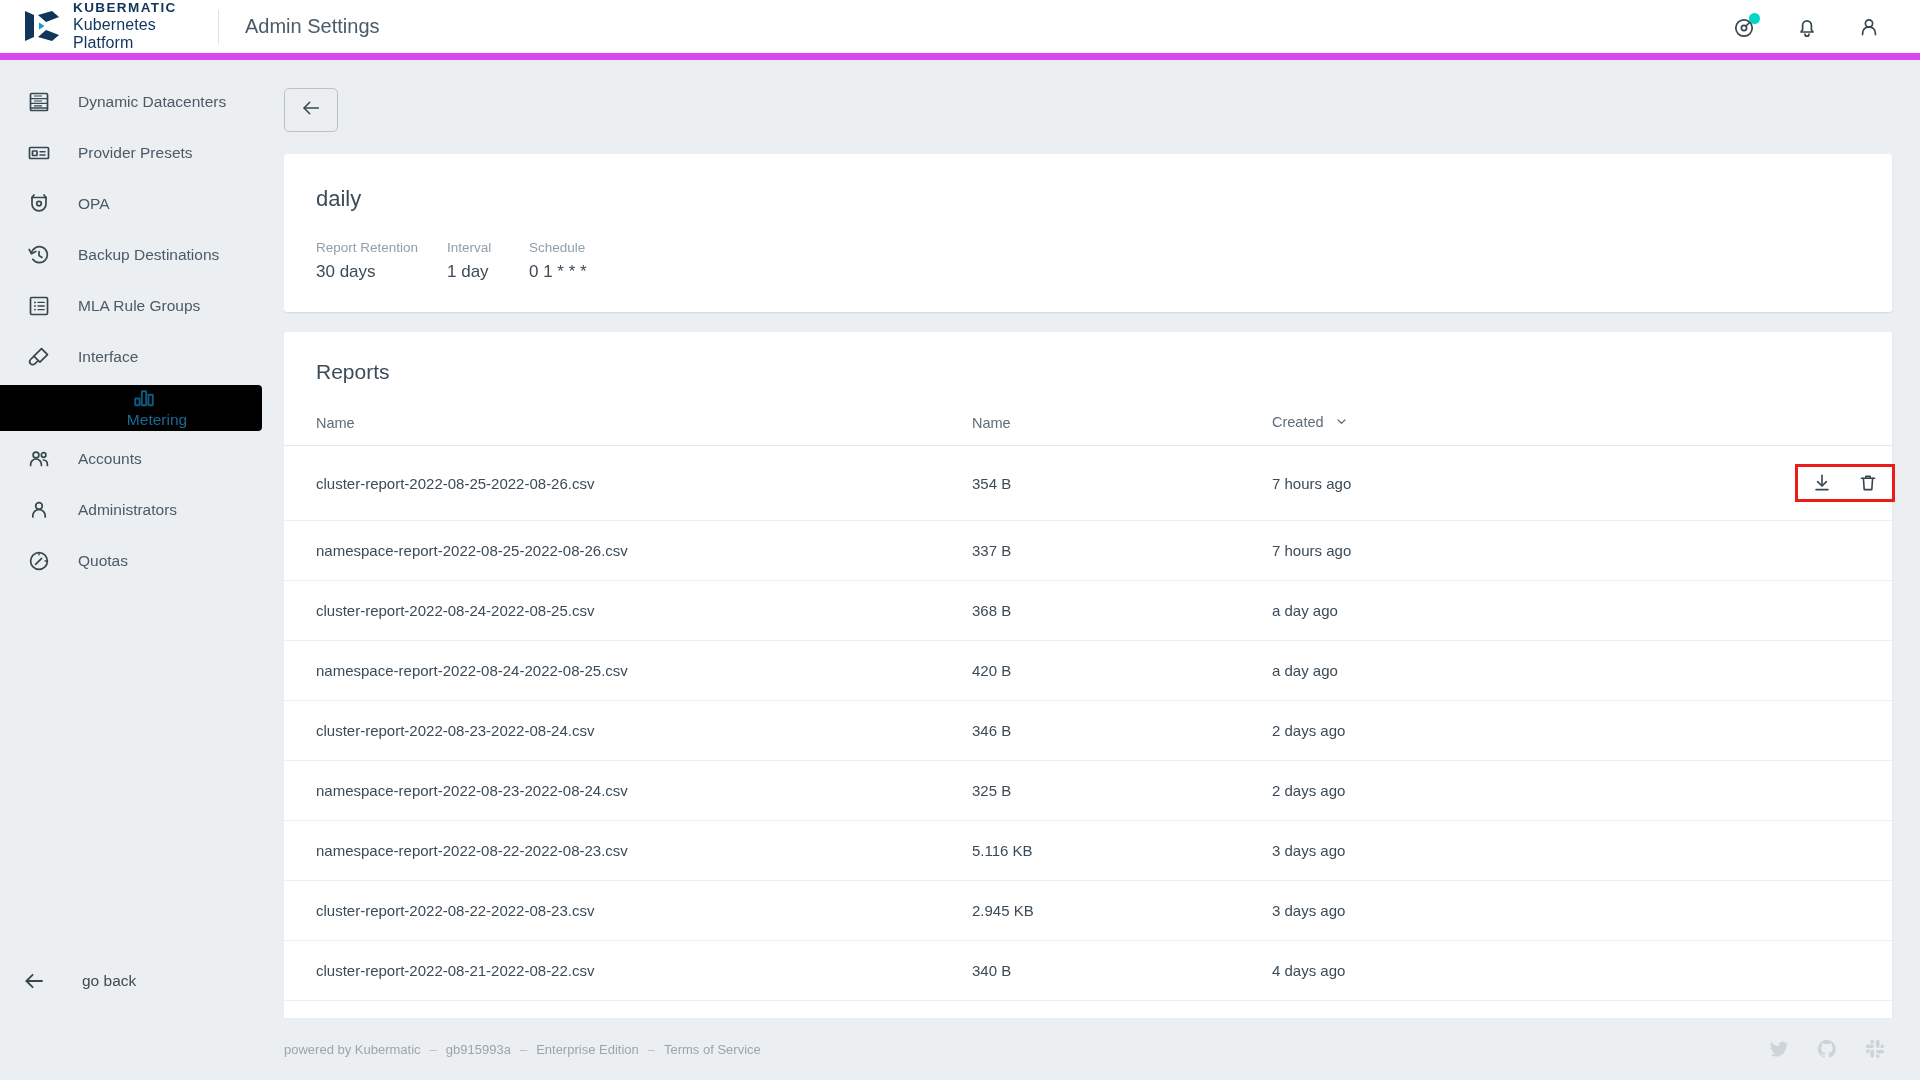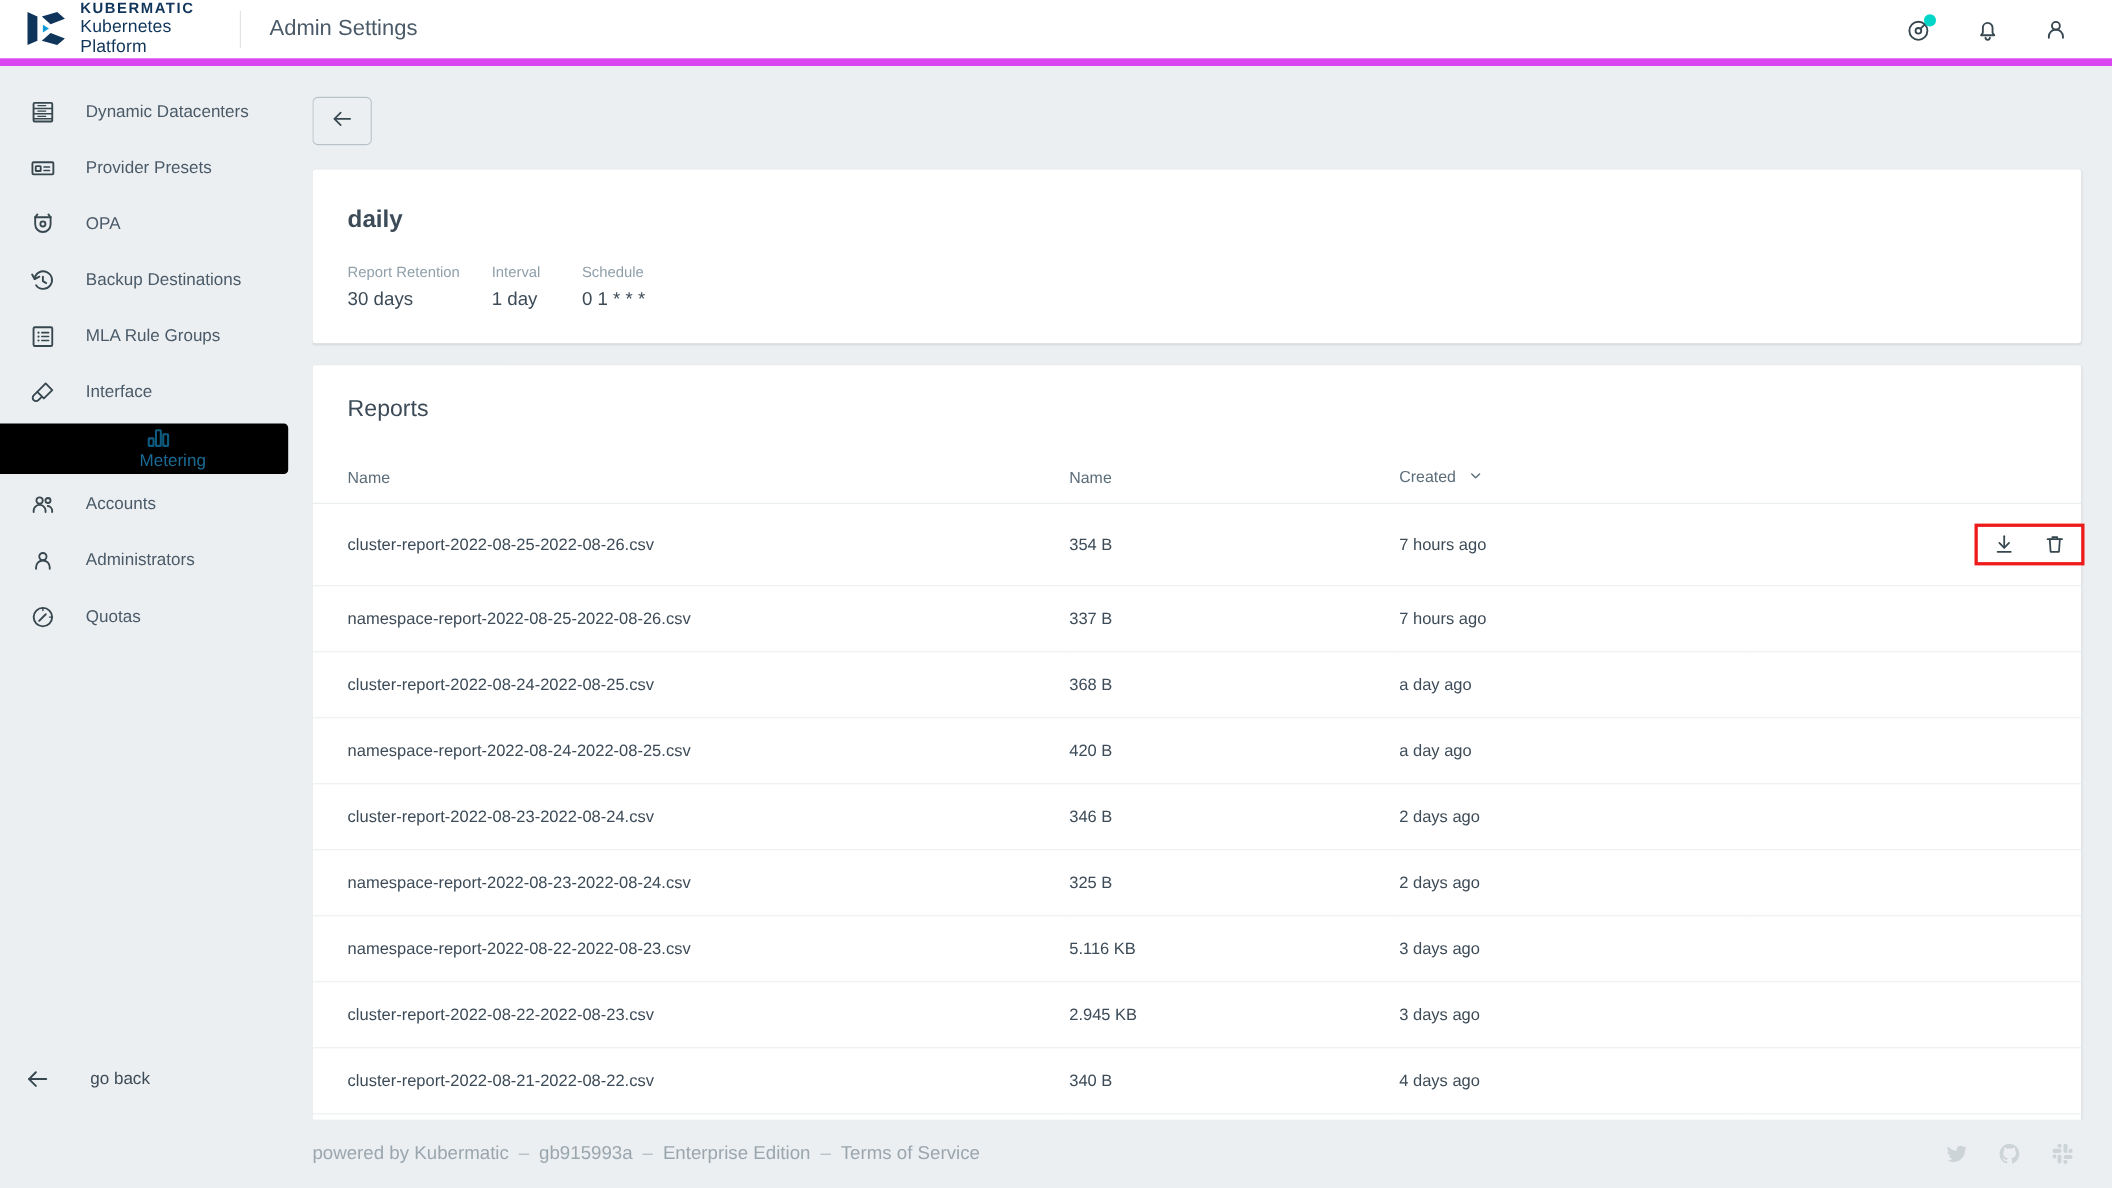--- a/index.html
+++ b/index.html
@@ -67,33 +67,33 @@
   .backbtn {
     width: 54px; height: 44px; border: 1px solid #b9c2c8; border-radius: 5px;
     background: #eceff1; display: flex; align-items: center; justify-content: center;
     cursor: pointer; color: #37474f; margin-bottom: 22px; margin-left: 0;
   }
 
   .card {
     background: #fff; border-radius: 3px; box-shadow: 0 1px 2px rgba(0,0,0,.10);
   }
   .card-detail { padding: 32px 32px 30px 32px; margin-bottom: 20px; }
-  .detail-title { font-size: 22px; color: #3c4b57; font-weight: bold; }
+  .detail-title { font-size: 22px; color: #3c4b57; font-weight: normal; }
   .detail-meta { display: flex; margin-top: 28px; }
   .meta-block { margin-right: 0; }
   .meta-block.retention { width: 131px; }
   .meta-block.interval { width: 82px; }
   .meta-label { font-size: 13.5px; color: #90a0ab; }
   .meta-value { font-size: 17px; color: #3c4b57; margin-top: 7px; }
 
   .card-reports { padding: 0 0 0 0; }
   .reports-head { padding: 28px 32px 0 32px; }
   .reports-title { font-size: 21px; color: #3c4b57; font-weight: normal; }
 
-  table.reports { width: 100%; border-collapse: collapse; margin-top: 34px; }
+  table.reports { width: 100%; border-collapse: collapse; margin-top: 22px; }
   table.reports th {
     text-align: left; font-weight: normal; font-size: 14.5px; color: #5c6d7a;
     padding: 8px 0 14px 0; border-bottom: 1px solid #e6eaec;
   }
   table.reports th.c-name { padding-left: 32px; }
   table.reports td {
     font-size: 15px; color: #3c4b57; padding: 21px 0; border-bottom: 1px solid #eceff1;
     white-space: nowrap;
   }
   table.reports td.c-name { padding-left: 32px; }
@@ -106,21 +106,21 @@
 
   .rowactions {
     display: inline-flex; align-items: center; gap: 24px; padding: 5px 13px;
   }
   .rowactions.highlight { outline: 3px solid #ee1b1b; }
   .act { width: 22px; height: 22px; color: #37474f; cursor: pointer; }
 
   
   .footer {
     height: 62px; flex: 0 0 62px; display: flex; align-items: center;
-    font-size: 17px; color: #9aa6ae; background: #eceff1;
+    font-size: 13px; color: #9aa6ae; background: #eceff1;
   }
   .footer-left { width: 284px; flex: 0 0 284px; }
   .footer-mid { display: flex; align-items: center; gap: 9px; }
   .footer-mid .fdash { color: #b3bdc4; }
   .footer-mid a { color: #9aa6ae; text-decoration: none; cursor: pointer; }
   .footer-right { margin-left: auto; display: flex; align-items: center; gap: 26px; padding-right: 34px; }
   .sicon-social { width: 22px; height: 22px; color: #cdd4d8; cursor: pointer; }
 </style>
 </head>
 <body>

